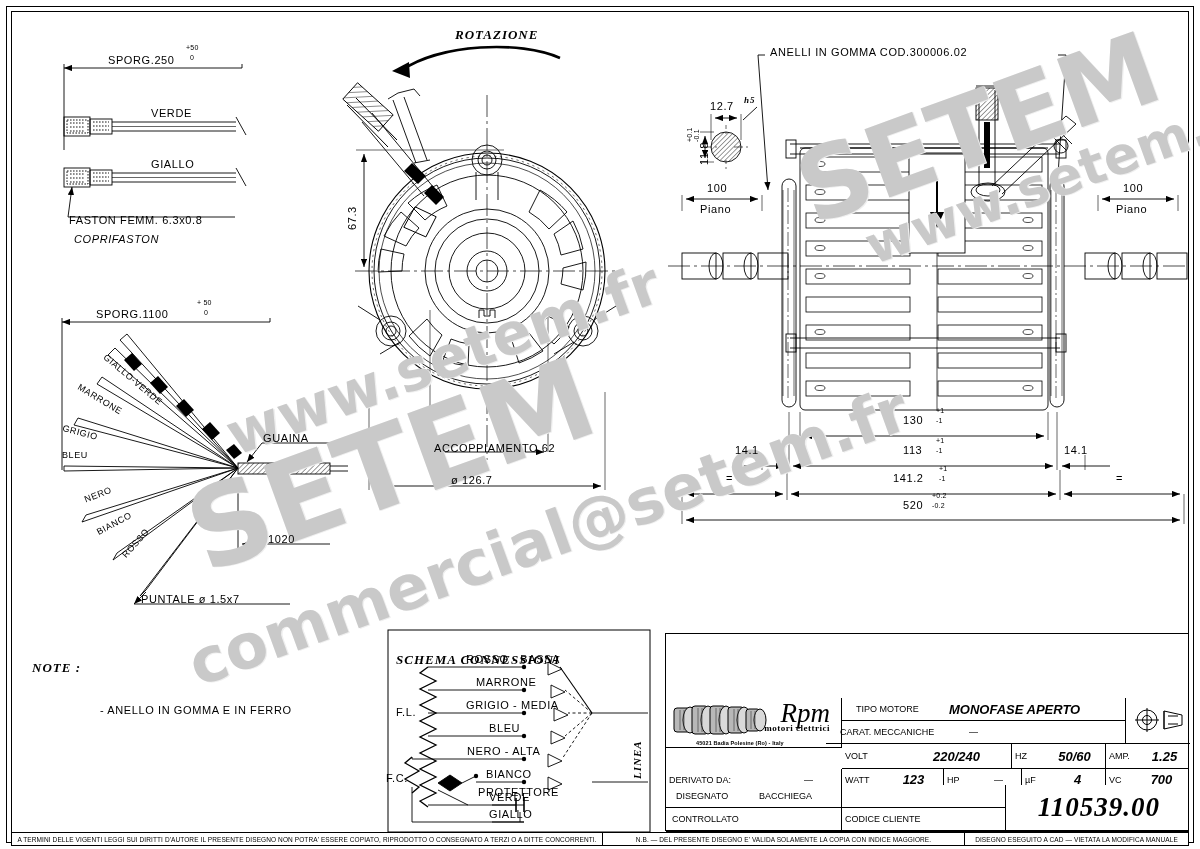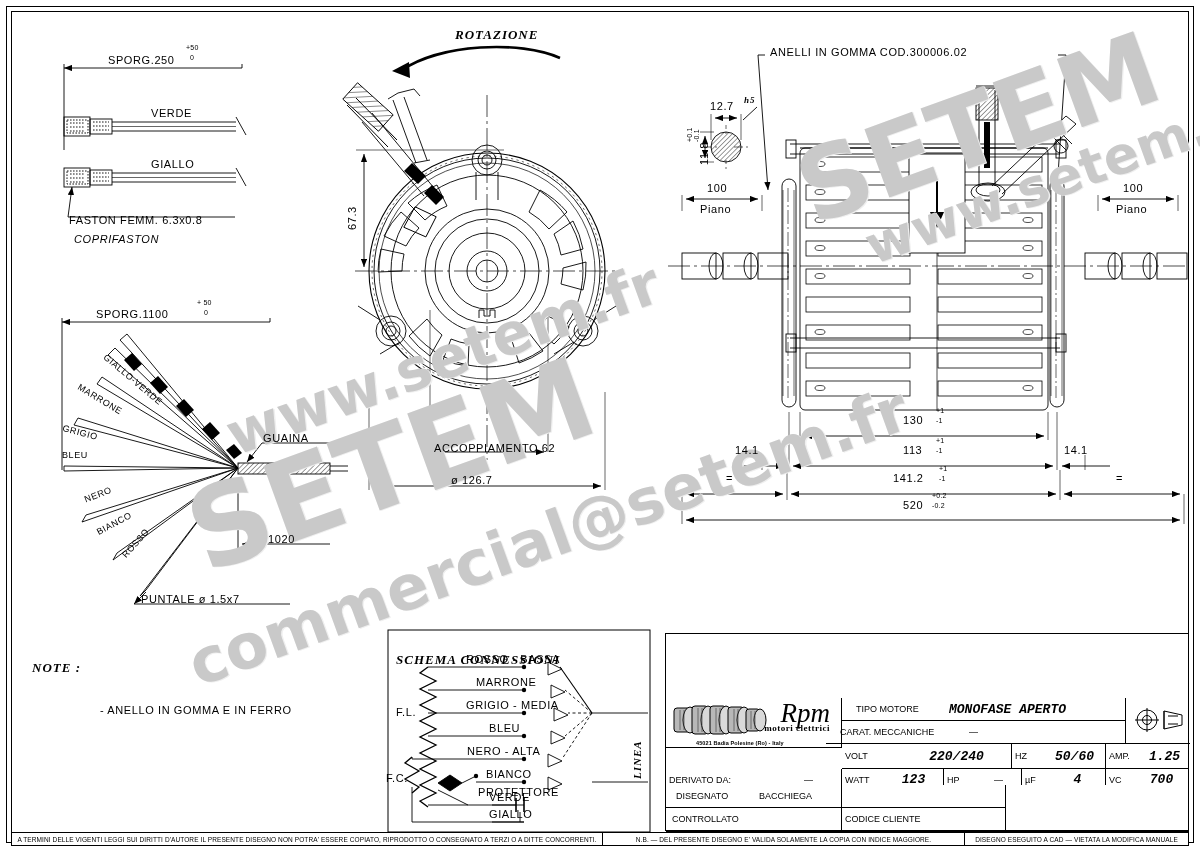--- a/index.html
+++ b/index.html
@@ -70,21 +70,21 @@
     font-size: 9px;
     overflow: hidden;
     display: flex; align-items: center;
     padding-left: 3px;
     color: #000;
   }
   .tb-cell.nb { border-right: none; }
   .tb-cell.nbb { border-bottom: none; }
   .tb-cell.c { justify-content: center; padding-left: 0; }
   .tb-val {
-    font-family: Liberation Mono, monospace;
+    font-family: Liberation Sans, sans-serif;
     font-style: italic; font-weight: bold;
     font-size: 13px;
   }
   .footer-bar {
     position: absolute; left: 11px;
     height: 14px; border: 1px solid #000;
     display: flex; align-items: center; justify-content: center;
     font-size: 6.5px; letter-spacing: 0.1px;
     color: #000; background: #fff;
     font-family: "Liberation Sans", sans-serif;
@@ -696,19 +696,22 @@
     <div class="tb-cell c nb" style="left:340px; top:179px; width:183px; height:19px;">CODICE MOTORE</div>
 
   </div>
 
   <div style="position:absolute; left:665px; top:785px; width:524px; height:46px; border:1px solid #000; border-top:none; background:#fff;">
     <div class="tb-cell" style="left:0; top:0; width:90px; height:23px; border-right:none; padding-left:10px;">DISEGNATO</div>
     <div class="tb-cell" style="left:90px; top:0; width:86px; height:23px;">BACCHIEGA</div>
     <div class="tb-cell" style="left:0; top:23px; width:176px; height:22px; border-bottom:none; padding-left:6px;">CONTROLLATO</div>
     <div class="tb-cell" style="left:176px; top:23px; width:164px; height:22px; border-bottom:none;">CODICE CLIENTE</div>
     <div class="tb-cell" style="left:176px; top:0; width:164px; height:23px;"></div>
+    <div class="tb-cell nb" style="left:340px; top:0; width:183px; height:45px; border-bottom:none; justify-content:center;">
+      <span class="mcode">110539.00</span>
+    </div>
   </div>
 
   <div class="footer-bar" style="left:11px; top:832px; width:592px;">A TERMINI DELLE VIGENTI LEGGI SUI DIRITTI D'AUTORE IL PRESENTE DISEGNO NON POTRA' ESSERE COPIATO, RIPRODOTTO O CONSEGNATO A TERZI O A DITTE CONCORRENTI.</div>
   <div class="footer-bar" style="left:603px; top:832px; width:362px; border-left:none;">N.B. — DEL PRESENTE DISEGNO E' VALIDA SOLAMENTE LA COPIA CON INDICE MAGGIORE.</div>
   <div class="footer-bar" style="left:965px; top:832px; width:224px; border-left:none;">DISEGNO ESEGUITO A CAD — VIETATA LA MODIFICA MANUALE</div>
 
 </div>
 
 </body></html>

